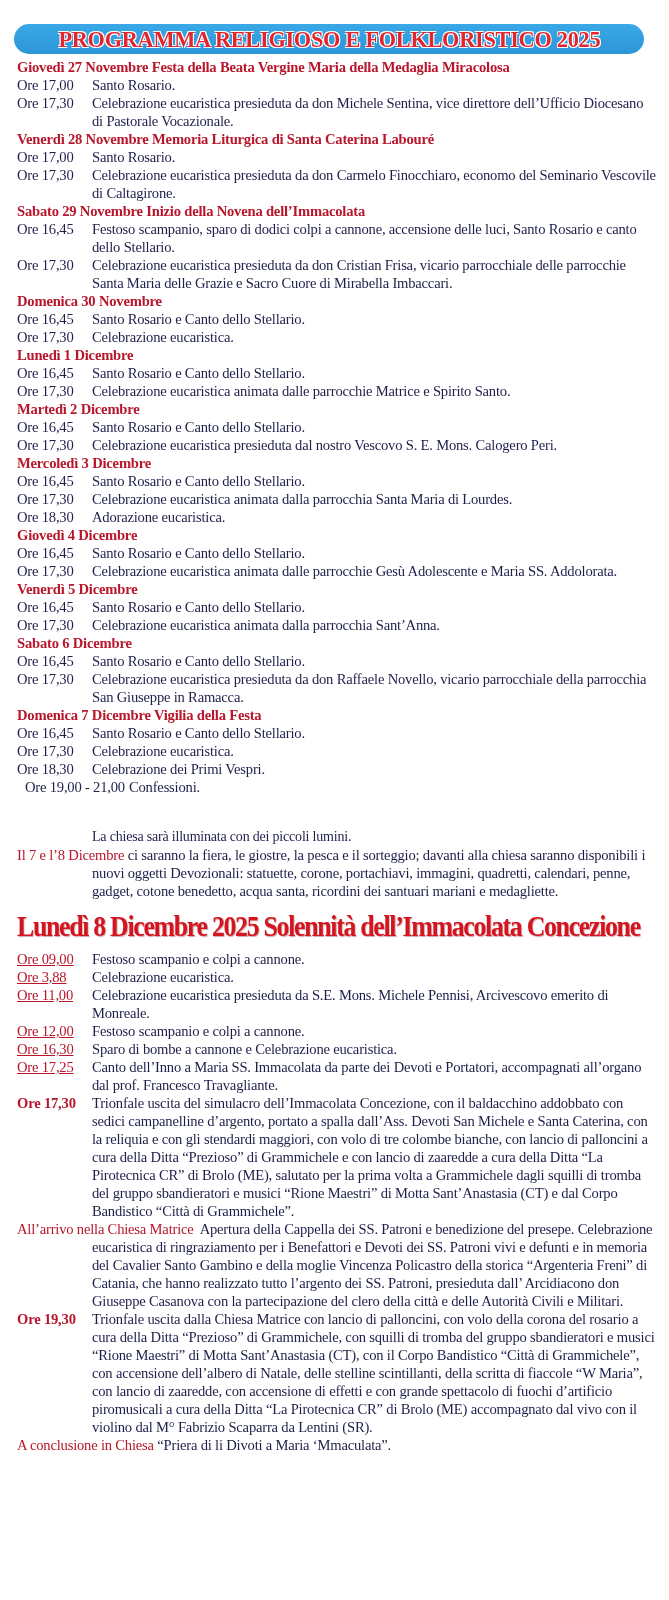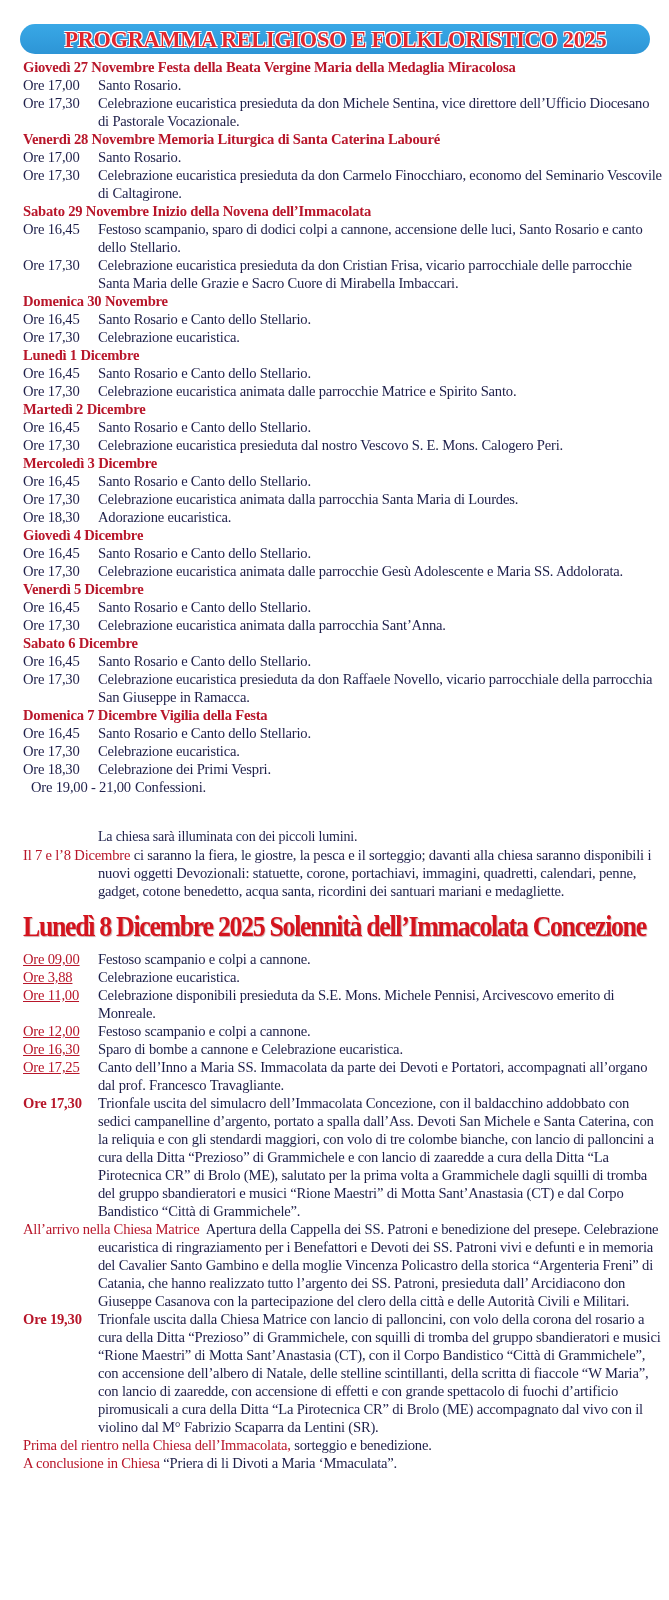--- a/index.html
+++ b/index.html
@@ -2,34 +2,34 @@
 <html><head>
 <meta charset="utf-8">
 <style>
   html, body { margin: 0; padding: 0; background: #ffffff; }
   body {
     width: 669px; height: 1600px; overflow: hidden; position: relative;
     font-family: "Liberation Serif", "DejaVu Serif", serif;
     color: #1e1f4a;
   }
   .banner {
-    position: absolute; left: 20px; top: 24px; width: 630px; height: 30px;
+    position: absolute; left: 14px; top: 24px; width: 630px; height: 30px;
     background: linear-gradient(#39a8e6, #2d95d6);
     border-radius: 15px;
     display: flex; align-items: center; justify-content: center;
   }
   .banner-title {
     font-family: "Liberation Serif", serif;
     font-size: 24px; font-weight: bold; letter-spacing: -0.3px;
     color: #e0262e;
     text-shadow: 1px 1px 0 #ffffff, -1px -1px 0 #ffffff, 1px -1px 0 #ffffff, -1px 1px 0 #ffffff;
     white-space: nowrap;
     transform: scaleX(0.93);
   }
-  .content { position: absolute; left: 23px; top: 58px; width: 640px; }
+  .content { position: absolute; left: 17px; top: 58px; width: 640px; }
   .day-title {
     color: #b8162a; font-weight: bold; font-size: 14.6px; line-height: 18px;
     letter-spacing: -0.2px;
   }
   .row { display: flex; font-size: 14.6px; line-height: 18px; letter-spacing: -0.2px; }
   .row .time { width: 75px; flex: none; white-space: nowrap; }
   .row .text { flex: 1; }
   .note-row { padding-left: 75px; font-size: 14px; line-height: 18px; letter-spacing: -0.2px; margin-top: 32px; }
   .para { font-size: 14.6px; line-height: 18px; letter-spacing: -0.2px; text-indent: 0; }
   .red-b { color: #b8162a; font-weight: normal; }
@@ -201,21 +201,21 @@
       <div class="row red-time">
         <span class="time">Ore 09,00</span>
         <span class="text">Festoso scampanio e colpi a cannone.</span>
       </div>
       <div class="row red-time">
         <span class="time">Ore 3,88</span>
         <span class="text">Celebrazione eucaristica.</span>
       </div>
       <div class="row red-time">
         <span class="time">Ore 11,00</span>
-        <span class="text">Celebrazione disponibili presieduta da S.E. Mons. Michele Pennisi, Arcivescovo emerito di Monreale.</span>
+        <span class="text">Celebrazione eucaristica presieduta da S.E. Mons. Michele Pennisi, Arcivescovo emerito di Monreale.</span>
       </div>
       <div class="row red-time">
         <span class="time">Ore 12,00</span>
         <span class="text">Festoso scampanio e colpi a cannone.</span>
       </div>
       <div class="row red-time">
         <span class="time">Ore 16,30</span>
         <span class="text">Sparo di bombe a cannone e Celebrazione eucaristica.</span>
       </div>
       <div class="row red-time">
@@ -232,22 +232,18 @@
   <div class="para" style="padding-left:75px;text-indent:-75px;">
     <span class="red-b">All’arrivo nella Chiesa Matrice</span>&nbsp;
     <span>Apertura della Cappella dei SS. Patroni e benedizione del presepe. Celebrazione eucaristica di ringraziamento per i Benefattori e Devoti dei SS. Patroni vivi e defunti e in memoria del Cavalier Santo Gambino e della moglie Vincenza Policastro della storica “Argenteria Freni” di Catania, che hanno realizzato tutto l’argento dei SS. Patroni, presieduta dall’ Arcidiacono don Giuseppe Casanova con la partecipazione del clero della città e delle Autorità Civili e Militari.</span>
   </div>
 
   <div class="row bold-time">
     <span class="time">Ore 19,30</span>
     <span class="text">Trionfale uscita dalla Chiesa Matrice con lancio di palloncini, con volo della corona del rosario a cura della Ditta “Prezioso” di Grammichele, con squilli di tromba del gruppo sbandieratori e musici “Rione Maestri” di Motta Sant’Anastasia (CT), con il Corpo Bandistico “Città di Grammichele”, con accensione dell’albero di Natale, delle stelline scintillanti, della scritta di fiaccole “W Maria”, con lancio di zaaredde, con accensione di effetti e con grande spettacolo di fuochi d’artificio piromusicali a cura della Ditta “La Pirotecnica CR” di Brolo (ME) accompagnato dal vivo con il violino dal M° Fabrizio Scaparra da Lentini (SR).</span>
   </div>
 
-  <div class="para">
-    <span class="red-b">Prima del rientro nella Chiesa dell’Immacolata,</span>
-    <span>sorteggio e benedizione.</span>
-  </div>
 
   <div class="para">
     <span class="red-b">A conclusione in Chiesa</span>
     <span>“Priera di li Divoti a Maria ‘Mmaculata”.</span>
   </div>
 </div>
 
 </body></html>

